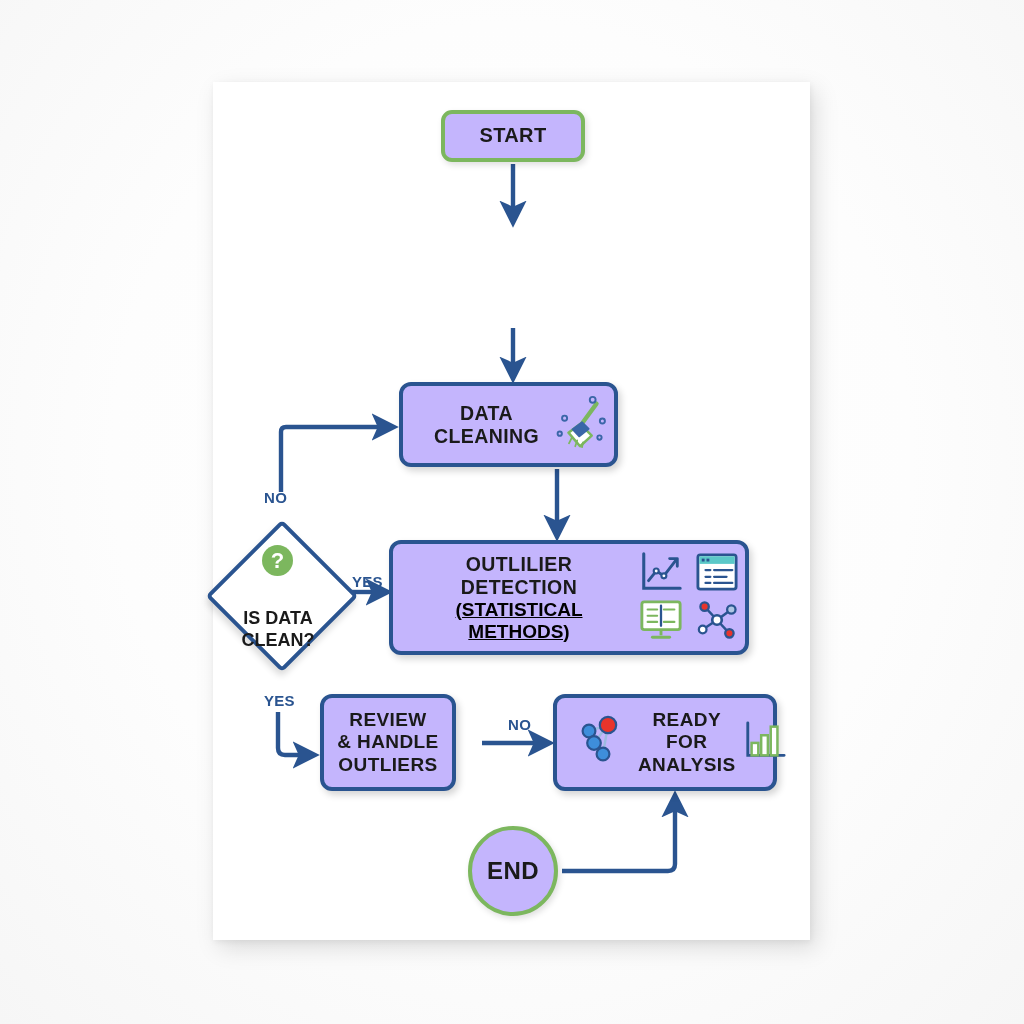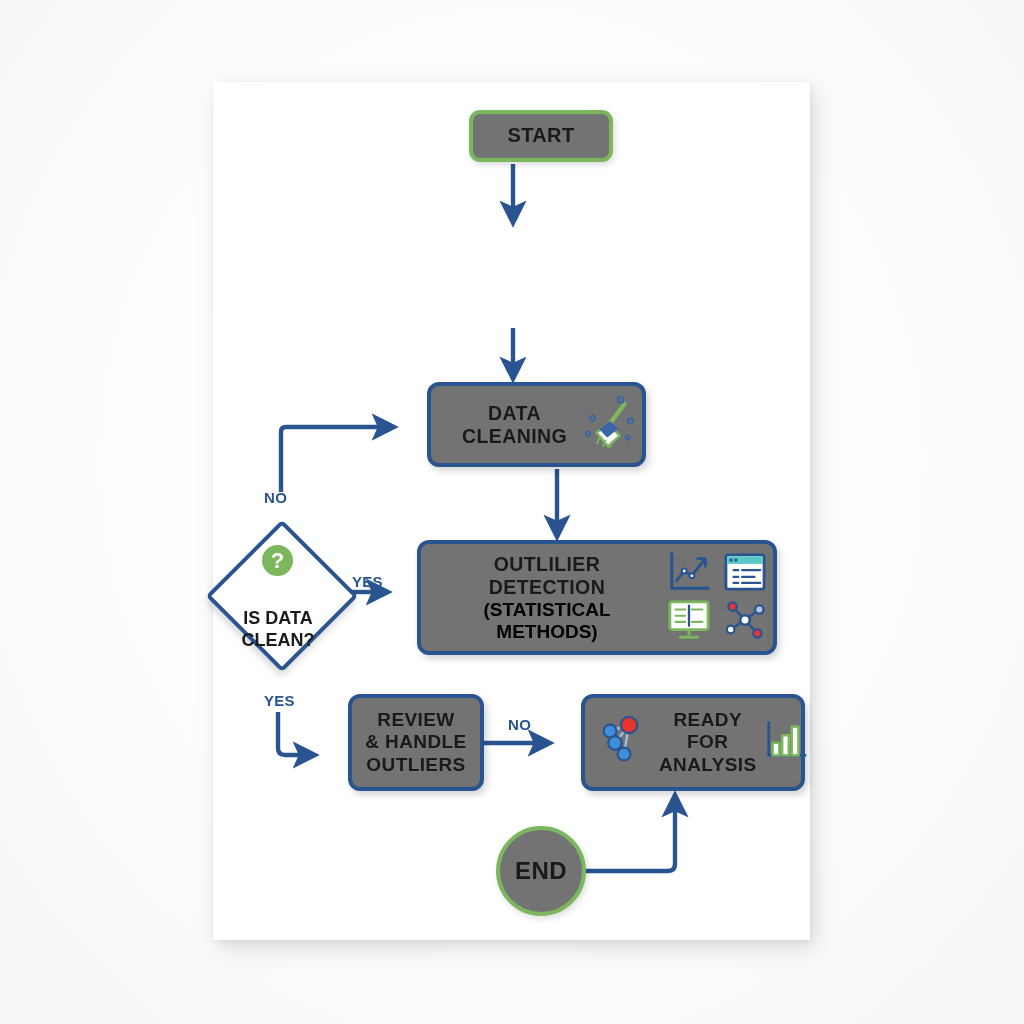--- a/index.html
+++ b/index.html
@@ -35,23 +35,22 @@
     width: 1024px;
     height: 1024px;
   }
   
   .node {
     position: absolute;
     box-sizing: border-box;
     display: flex;
     align-items: center;
     justify-content: center;
-    background: #737373;
+    background: #c4b5fd;
     z-index: 5;
-    margin-left: 28px;
   }
   .proc {
     border: 4px solid #2A5490;
     border-radius: 12px;
     box-shadow: 3px 4px 7px rgba(0,0,0,0.17);
   }
   .terminal-green {
     border: 4px solid #7CB75E;
     border-radius: 11px;
     box-shadow: 2px 3px 6px rgba(0,0,0,0.13);
@@ -59,20 +58,21 @@
   .label {
     color: #1A1A1A;
     font-weight: bold;
     letter-spacing: 0.4px;
     text-align: center;
     line-height: 1.18;
     white-space: pre-line;
   }
   .sub {
     font-weight: bold;
+    text-decoration: underline;
   }
   
   #node-start {
     left: 441px; top: 110px; width: 144px; height: 52px;
   }
   #node-start .label { font-size: 20px; }
 
   #node-collection {
     left: 348px; top: 226px; width: 330px; height: 100px;
     justify-content: flex-start;
@@ -100,21 +100,21 @@
   #node-outlier .sub { font-size: 19px; display: block; }
 
   #node-review {
     left: 320px; top: 694px; width: 136px; height: 97px;
   }
   #node-review .label { font-size: 19px; }
 
   #node-ready {
     left: 553px; top: 694px; width: 224px; height: 97px;
     justify-content: flex-start;
-    padding-left: 10px;
+    padding-left: 17px;
     gap: 6px;
   }
   #node-ready .label { font-size: 19px; }
 
   #node-end {
     left: 468px; top: 826px; width: 90px; height: 90px;
     border-radius: 50%;
   }
   #node-end .label { font-size: 24px; }
 

